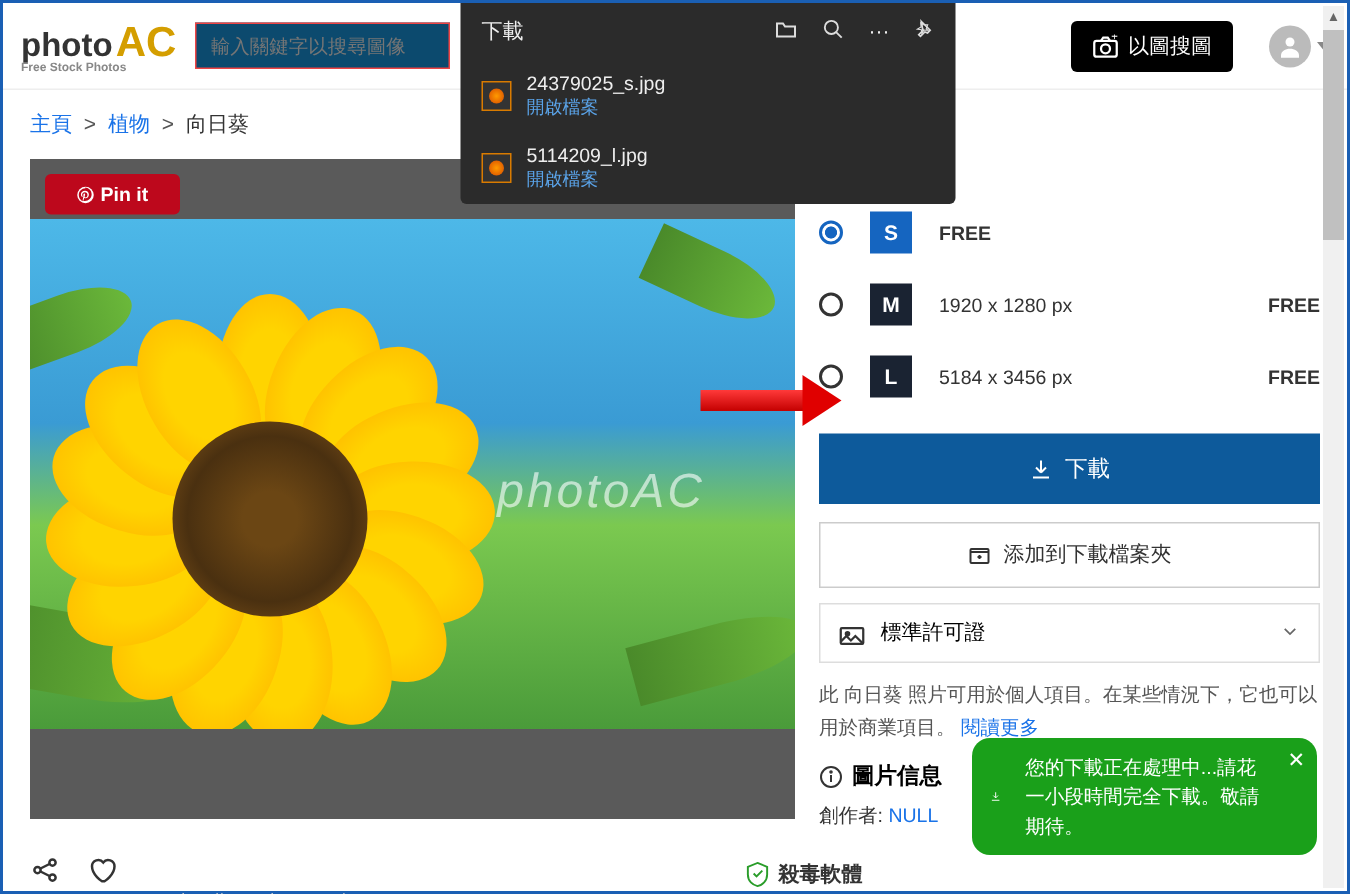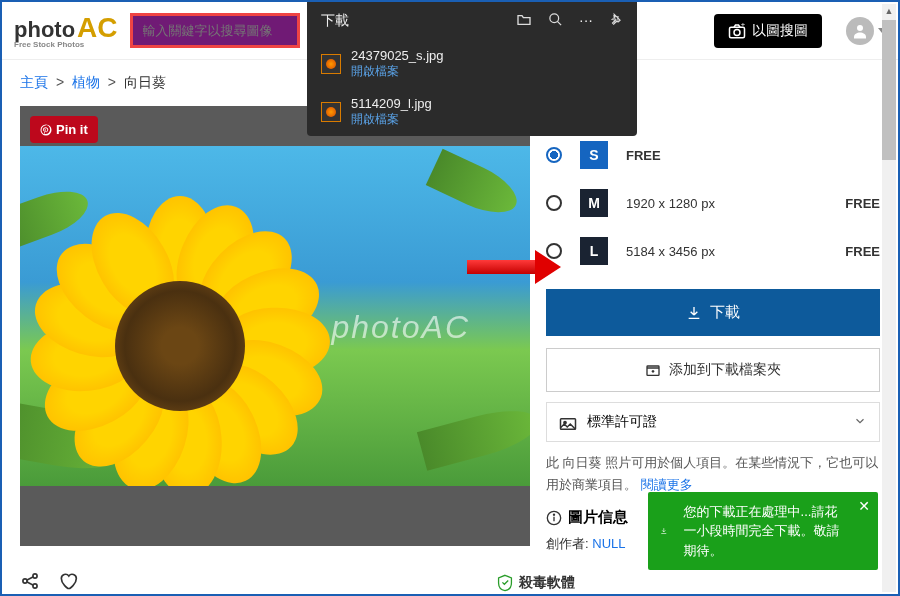--- a/index.html
+++ b/index.html
@@ -5,37 +5,37 @@
     * { margin: 0; padding: 0; box-sizing: border-box; font-family: Arial, "Microsoft YaHei", sans-serif; }
     body { width: 900px; height: 596px; overflow: hidden; background: #fff; position: relative; }
     .frame { border: 2px solid #1a5fb4; width: 900px; height: 596px; position: relative; }
     
     
     .header { display: flex; align-items: center; padding: 10px 12px; gap: 12px; border-bottom: 1px solid #eee; }
     .logo { display: flex; align-items: baseline; font-weight: bold; }
     .logo-photo { font-size: 22px; color: #333; }
     .logo-ac { font-size: 28px; color: #d49e00; margin-left: 2px; }
     .logo-sub { font-size: 8px; color: #888; display: block; margin-top: -4px; }
-    .search-box { flex: 1; max-width: 170px; border: 3px solid #ef4444; padding: 7px 10px; font-size: 13px; color: #999; background: #701a75; }
+    .search-box { flex: 1; max-width: 170px; border: 1px solid #ef4444; padding: 7px 10px; font-size: 13px; color: #999; background: #0c4a6e; }
     .img-search-btn { margin-left: auto; background: #000; color: #fff; padding: 8px 14px; border-radius: 4px; font-size: 14px; display: flex; align-items: center; gap: 6px; cursor: pointer; }
     .avatar { width: 28px; height: 28px; background: #bbb; border-radius: 50%; margin-left: 12px; display: flex; align-items: center; justify-content: center; }
     .avatar svg { width: 18px; height: 18px; fill: #fff; }
     .chev-down { display: inline-block; width: 0; height: 0; border-left: 4px solid transparent; border-right: 4px solid transparent; border-top: 5px solid #888; margin-left: 4px; }
     
     
     .breadcrumb { padding: 14px 18px; font-size: 14px; }
     .breadcrumb a { color: #1a73e8; text-decoration: none; }
     .breadcrumb .sep { color: #555; margin: 0 4px; }
     .breadcrumb .current { color: #333; }
     
     
     .main { display: flex; padding: 0 18px; gap: 16px; }
     .left { width: 510px; }
     .image-box { background: #5a5a5a; position: relative; height: 440px; }
-    .pin-btn { position: absolute; top: 10px; left: 10px; background: #bd081c; color: #fff; padding: 6px 10px; border-radius: 4px; font-size: 13px; font-weight: bold; display: flex; align-items: center; gap: 4px; z-index: 5; }
+    .pin-btn { position: absolute; top: 10px; left: 10px; background: #bd081c; color: #fff; padding: 6px 21px; border-radius: 4px; font-size: 13px; font-weight: bold; display: flex; align-items: center; gap: 4px; z-index: 5; }
     .sunflower { position: absolute; top: 40px; left: 0; width: 510px; height: 340px; background: linear-gradient(180deg, #4db8e8 0%, #3a9bd4 40%, #7bc950 60%, #4a9b3a 100%); overflow: hidden; }
     .flower { position: absolute; width: 280px; height: 280px; left: 20px; top: 60px; }
     .petal { position: absolute; width: 70px; height: 110px; background: radial-gradient(ellipse, #ffd400 40%, #ffb300 100%); border-radius: 50% 50% 48% 48%; left: 105px; top: -10px; transform-origin: 50% 150px; }
     .center-disk { position: absolute; width: 130px; height: 130px; background: radial-gradient(circle, #6b4614 20%, #4a3010 60%, #8a5a1a 100%); border-radius: 50%; left: 75px; top: 75px; }
     .leaf { position: absolute; width: 90px; height: 40px; background: linear-gradient(90deg, #4a8a2a, #6bb83a); border-radius: 0 50% 50% 0; }
     .watermark { position: absolute; bottom: 140px; right: 60px; color: rgba(255,255,255,0.6); font-size: 32px; font-style: italic; letter-spacing: 2px; }
     .bottom-bar { position: absolute; bottom: -50px; left: 0; display: flex; gap: 18px; align-items: center; color: #333; }
     .icon-btn { font-size: 20px; cursor: pointer; }
     .watermark2 { position: absolute; bottom: -60px; left: 100px; color: #ccc; font-size: 11px; font-style: italic; }
     
@@ -68,21 +68,21 @@
     .dl-icon-inner { width: 10px; height: 10px; background: radial-gradient(circle, #ff9a00, #d64a00); border-radius: 50%; }
     .dl-name { font-size: 13px; color: #eee; }
     .dl-sub { font-size: 12px; color: #5aa3e8; }
     
     
     .arrow { position: absolute; top: 258px; left: 465px; z-index: 10; }
     .arrow-body { width: 70px; height: 14px; background: linear-gradient(180deg, #ff3a3a, #c40000); }
     .arrow-head { position: absolute; right: -24px; top: -10px; width: 0; height: 0; border-top: 17px solid transparent; border-bottom: 17px solid transparent; border-left: 26px solid #e00000; }
     
     
-    .toast { position: absolute; bottom: 24px; right: 20px; background: #1aa01a; color: #fff; padding: 10px 30px 10px 12px; font-size: 13px; line-height: 1.5; border-radius: 2px; display: flex; align-items: center; gap: 16px; max-width: 230px; z-index: 30; }
+    .toast { position: absolute; bottom: 24px; right: 20px; background: #1aa01a; color: #fff; padding: 10px 30px 10px 12px; font-size: 13px; line-height: 1.5; border-radius: 12px; display: flex; align-items: center; gap: 16px; max-width: 230px; z-index: 30; }
     .toast .close { position: absolute; top: 4px; right: 8px; cursor: pointer; font-size: 14px; }
     
     
     .av { position: absolute; bottom: 2px; left: 495px; display: flex; align-items: center; gap: 6px; font-size: 14px; color: #333; font-weight: bold; }
     .av-shield { width: 16px; height: 18px; }
     
     
     .scrollbar { position: absolute; right: 2px; top: 2px; width: 14px; height: 588px; background: #f0f0f0; }
     .scroll-thumb { width: 14px; height: 140px; background: #c0c0c0; margin-top: 2px; }
     .scroll-arrow { width: 14px; height: 14px; background: #f0f0f0; display: flex; align-items: center; justify-content: center; font-size: 9px; color: #666; }

